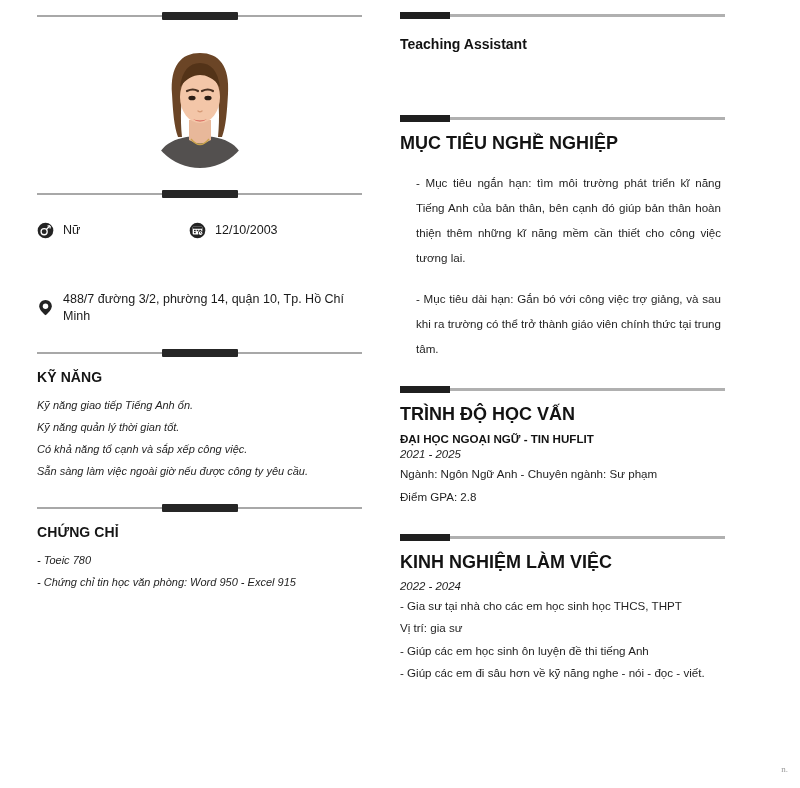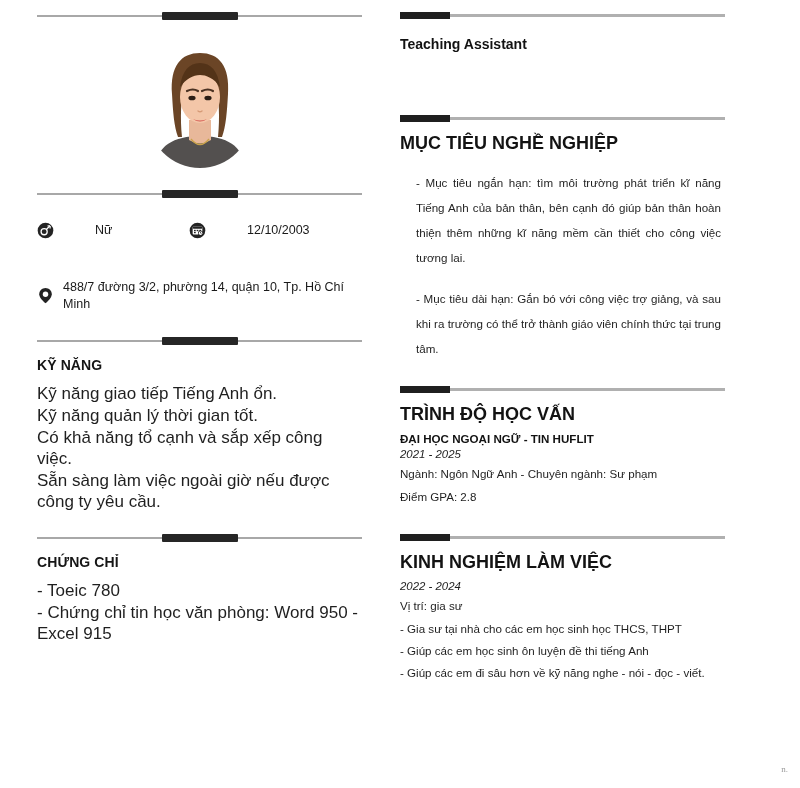--- a/index.html
+++ b/index.html
@@ -106,61 +106,61 @@
   .info-line {
     display: flex;
     align-items: flex-start;
     margin-bottom: 0;
   }
   .info-pair {
     display: flex;
     align-items: flex-end;
     width: 152px;
     flex: none;
-    gap: 32px;
   }
   .icon-circ {
     width: 17px; height: 17px;
     flex: none;
     margin-right: 9px;
     display: block;
   }
   .info-text {
     font-size: 12.5px;
     line-height: 17px;
     color: #1a1a1a;
   }
   .addr-row {
     display: flex;
     align-items: flex-start;
-    margin-top: 40px;
+    margin-top: 52px;
     width: 325px;
   }
   .addr-row .icon-circ { margin-top: 8px; }
   .addr-text {
     font-size: 12.5px;
     line-height: 17px;
     max-width: 288px;
   }
 
   
   .section-left { margin-top: 24px; width: 325px; }
   .section-left.tight { margin-top: 22px; }
   .h-left {
     font-size: 14px;
     font-weight: bold;
     letter-spacing: 0.1px;
     margin: 12px 0 10px 0;
     color: #151515;
   }
   .line-item {
-    font-size: 17px;
+    font-size: 11px;
     line-height: 21px;
     color: #1f1f1f;
     margin: 0 0 1px 0;
+    font-style: italic;
   }
 
   .section-right { margin-top: 25px; }
   .h-right {
     font-size: 18px;
     font-weight: bold;
     margin: 11px 0 7px 0;
     color: #131313;
   }
   .para {
@@ -360,22 +360,22 @@
       <div class="entry-line">Điểm GPA: 2.8</div>
     </div>
 
     <div class="section-right" style="margin-top:27px;">
       <div class="divider-right">
         <div class="line"></div>
         <div class="bar"></div>
       </div>
       <div class="h-right">KINH NGHIỆM LÀM VIỆC</div>
       <div class="entry-date">2022 - 2024</div>
+      <div class="entry-line sp">- Gia sư tại nhà cho các em học sinh học THCS, THPT</div>
       <div class="entry-line">Vị trí: gia sư</div>
-      <div class="entry-line sp">- Gia sư tại nhà cho các em học sinh học THCS, THPT</div>
       <div class="entry-line sp">- Giúp các em học sinh ôn luyện đề thi tiếng Anh</div>
       <div class="entry-line sp">- Giúp các em đi sâu hơn về kỹ năng nghe - nói - đọc - viết.</div>
     </div>
 
   </div>
 
   <div class="watermark">n.</div>
 
 </div>
 

